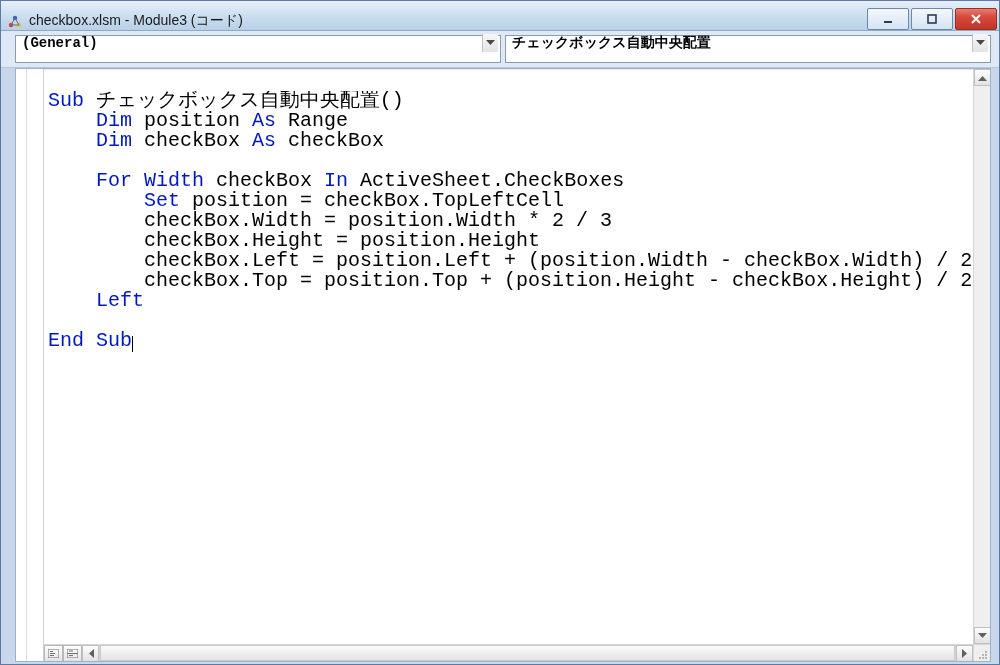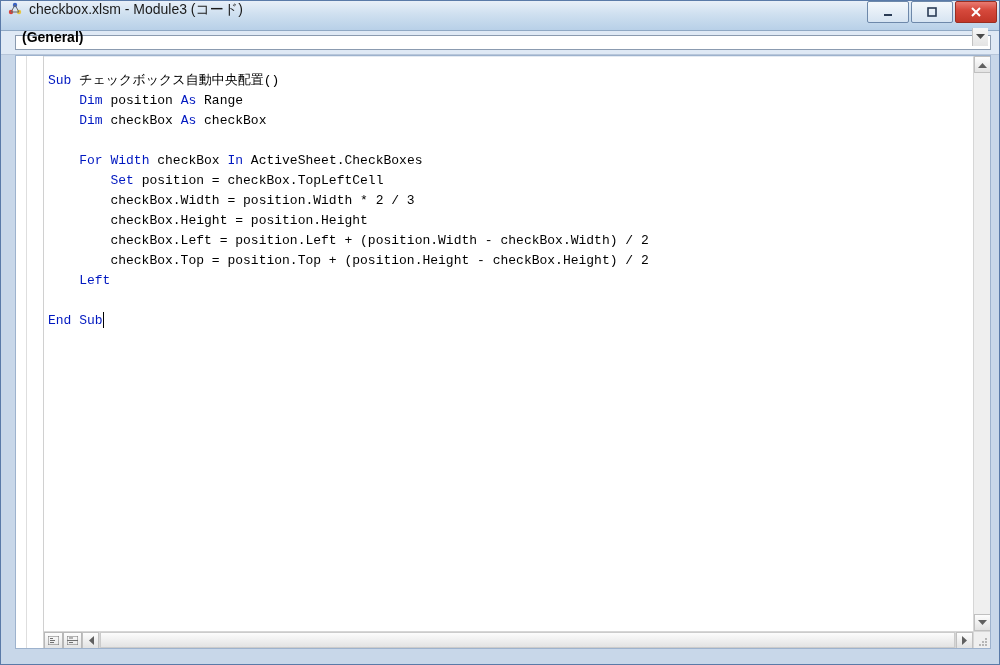--- a/index.html
+++ b/index.html
@@ -12,21 +12,21 @@
     background: #c8d7e9;
     overflow: hidden;
     border: 1px solid #5a7aa8;
   }
 
   .titlebar {
     height: 30px;
     background: linear-gradient(to bottom, #e8eff8 0%, #cfe0f0 45%, #b8d0e8 100%);
     border-bottom: 1px solid #8fa8c4;
     display: flex;
-    align-items: flex-start;
+    align-items: flex-end;
     padding: 0 2px 0 6px;
   }
   .titlebar .app-icon {
     width: 16px; height: 16px;
     margin-right: 6px;
     display: flex; align-items: center; justify-content: center;
   }
   .titlebar .title-text {
     flex: 1;
     font-size: 14px;
@@ -49,29 +49,29 @@
 
   .toolbar-row {
     display: flex;
     gap: 4px;
     padding: 4px 8px 4px 14px;
     background: #dfe9f5;
     border-bottom: 1px solid #b7c6da;
   }
   .combo {
     flex: 1;
-    height: 15px;
+    height: 28px;
     background: #ffffff;
     border: 1px solid #8b9bb0;
     display: flex;
     align-items: center;
     padding: 0 2px 12px 6px;
     font-size: 14px;
     font-weight: bold;
-    font-family: Liberation Sans, sans-serif;
+    font-family: Liberation Mono, monospace;
   }
   .combo .combo-text { flex: 1; white-space: nowrap; overflow: hidden; }
   .combo .chev {
     width: 16px; height: 18px;
     display: flex; align-items: center; justify-content: center;
     border-left: 1px solid #c2c2c2;
     background: linear-gradient(to bottom,#f7f7f7,#e4e4e4);
   }
 
   .editor-wrap {
@@ -96,21 +96,21 @@
   }
   .code-area {
     flex: 1;
     position: relative;
     overflow: hidden;
   }
   .code {
     position: absolute;
     top: 2px; left: 4px; right: 18px; bottom: 18px;
     font-family: "MS Gothic","Courier New", monospace;
-    font-size: 13px;
+    font-size: 20px;
     line-height: 20px;
     white-space: pre;
     color: #000000;
     overflow: auto;
   }
   .kw { color: #0018c0; }
   .cursor {
     display:inline-block;
     width:1px; height:16px;
     background:#000;
@@ -197,20 +197,28 @@
 
 <div class="toolbar-row">
   <div class="combo">
     <span class="combo-text">(General)</span>
     <span class="chev">
       <svg width="9" height="6" viewBox="0 0 9 6">
           <path d="M0 0 L4.5 5 L9 0 Z" fill="#4a4a4a"></path>
         </svg>
     </span>
   </div>
+  <div class="combo">
+    <span class="combo-text">チェックボックス自動中央配置</span>
+    <span class="chev">
+      <svg width="9" height="6" viewBox="0 0 9 6">
+          <path d="M0 0 L4.5 5 L9 0 Z" fill="#4a4a4a"></path>
+        </svg>
+    </span>
+  </div>
 </div>
 
 <div class="editor-wrap">
   <div class="gutter"></div>
   <div class="code-area">
     <pre class="code" id="code-pre"><span class="kw">Sub</span> チェックボックス自動中央配置()
     <span class="kw">Dim</span> position <span class="kw">As</span> Range
     <span class="kw">Dim</span> checkBox <span class="kw">As</span> checkBox
 
     <span class="kw">For Width</span> checkBox <span class="kw">In</span> ActiveSheet.CheckBoxes

